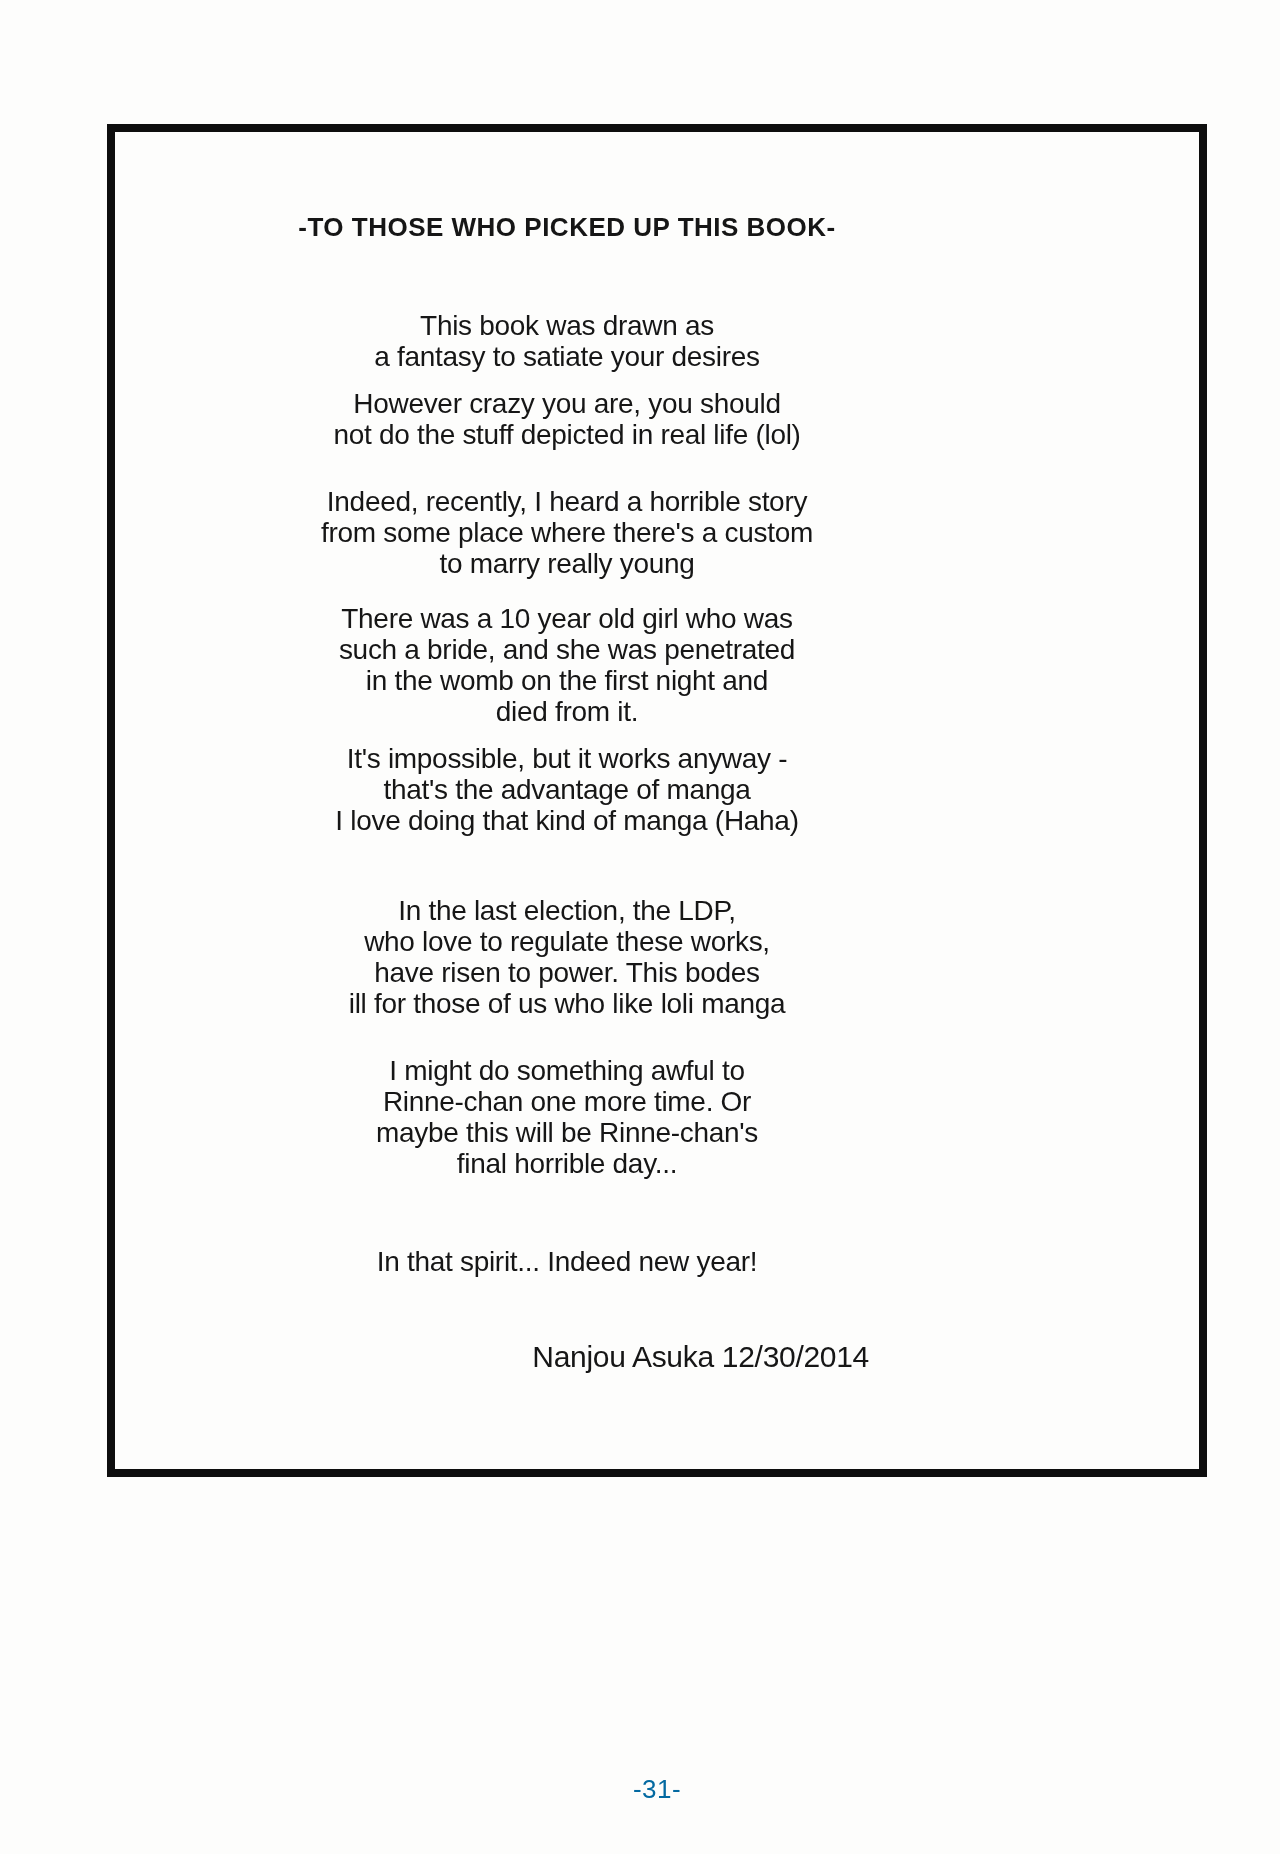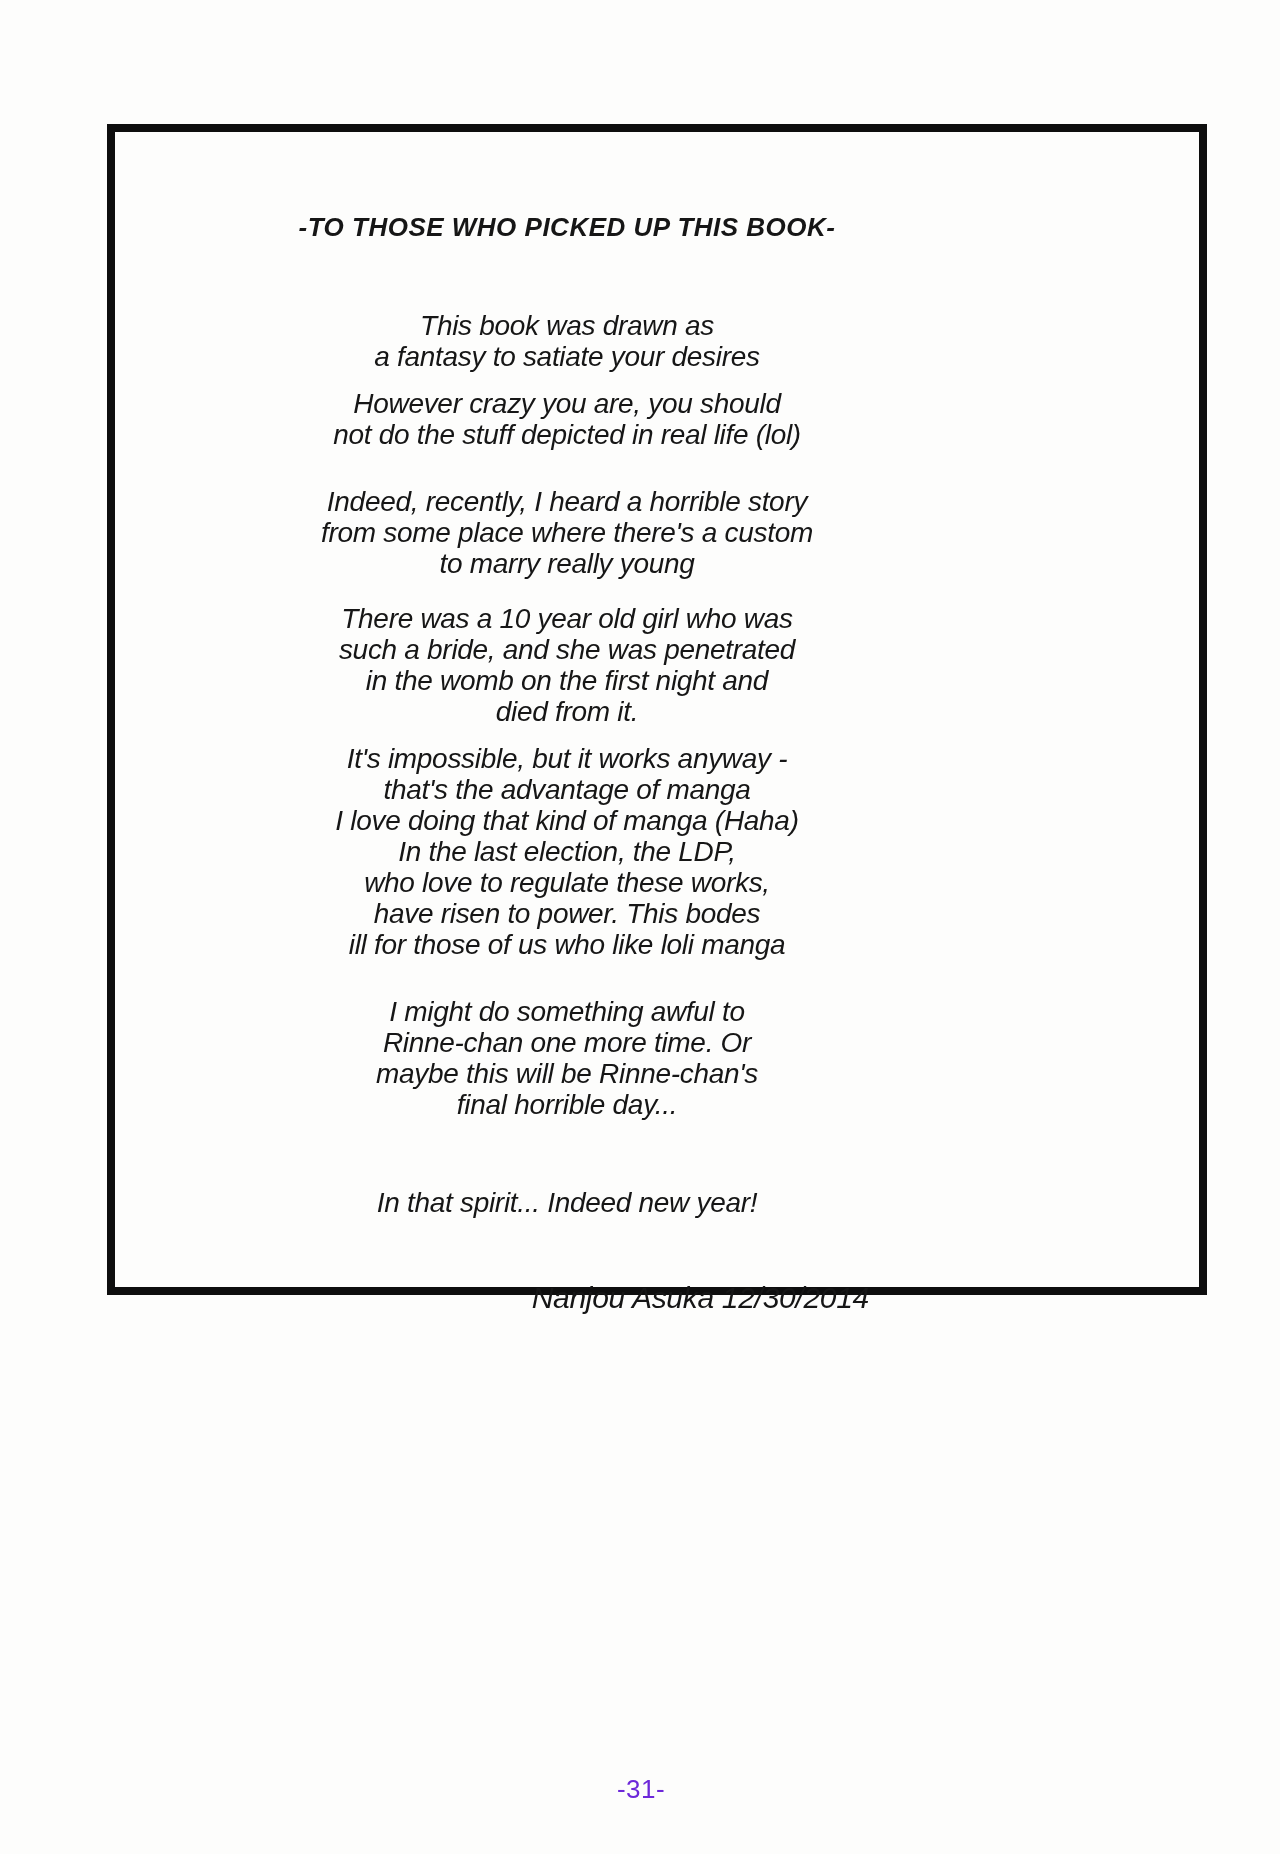--- a/index.html
+++ b/index.html
@@ -13,25 +13,24 @@
     font-family: "Liberation Sans", "DejaVu Sans", sans-serif;
     color: #161616;
     position: relative;
     overflow: hidden;
   }
   .frame {
     position: absolute;
     left: 107px;
     top: 124px;
     width: 1100px;
-    height: 1171px;
+    height: 1353px;
     border: 8px solid #0e0e0e;
     box-sizing: border-box;
     background: #fdfdfc;
-    font-style: italic;
   }
   .content {
     box-sizing: border-box;
     width: 100%;
     height: 100%;
     padding: 80px 182px 20px 2px;
     text-align: center;
   }
   .title {
     font-size: 26px;
@@ -44,38 +43,38 @@
     font-size: 28px;
     line-height: 31px;
     letter-spacing: -0.3px;
     white-space: pre-line;
     margin: 0;
   }
   .gap-xs  { margin-bottom: 24px; }
   .gap-s   { margin-bottom: 16px; }
   .gap-m   { margin-bottom: 36px; }
   .gap-l   { margin-bottom: 47px; }
-  .gap-xl  { }
+  .gap-xl  { margin-bottom: 59px; }
   .gap-xxl { margin-bottom: 67px; }
   .signature {
     font-size: 30px;
     line-height: 31px;
     letter-spacing: -0.3px;
     text-align: right;
     padding-right: 148px;
   }
   .page-number {
     position: absolute;
-    left: 91px;
+    left: 107px;
     top: 1774px;
     width: 1100px;
     text-align: center;
     font-size: 26px;
     letter-spacing: 0.5px;
-    color: #6d28d9;
+    color: #0369a1;
   }
 </style>
 </head>
 <body>
 
 <div class="frame">
   <div class="content">
     <h1 class="title">-TO THOSE WHO PICKED UP THIS BOOK-</h1>
 
     <p class="para gap-s">This book was drawn as

